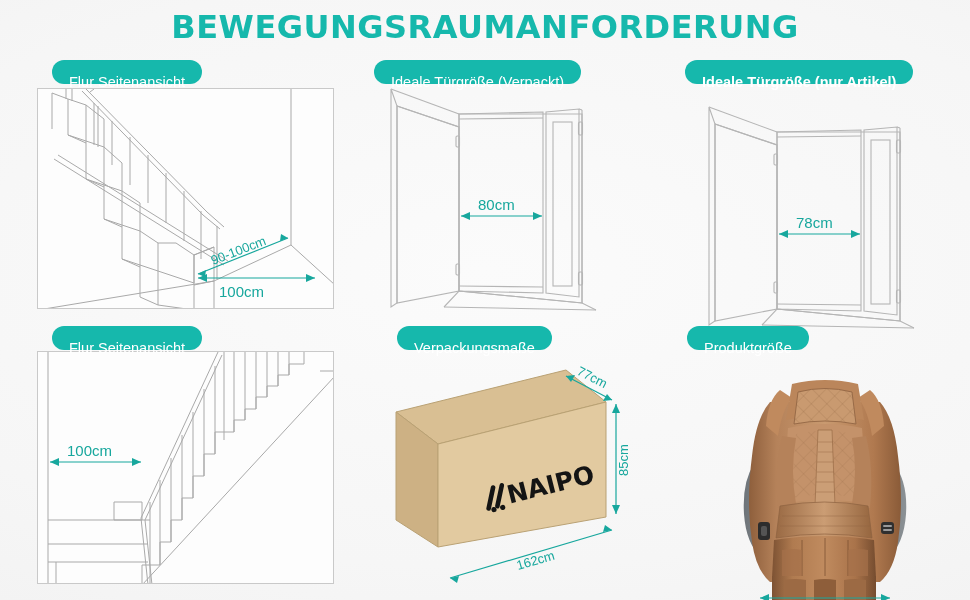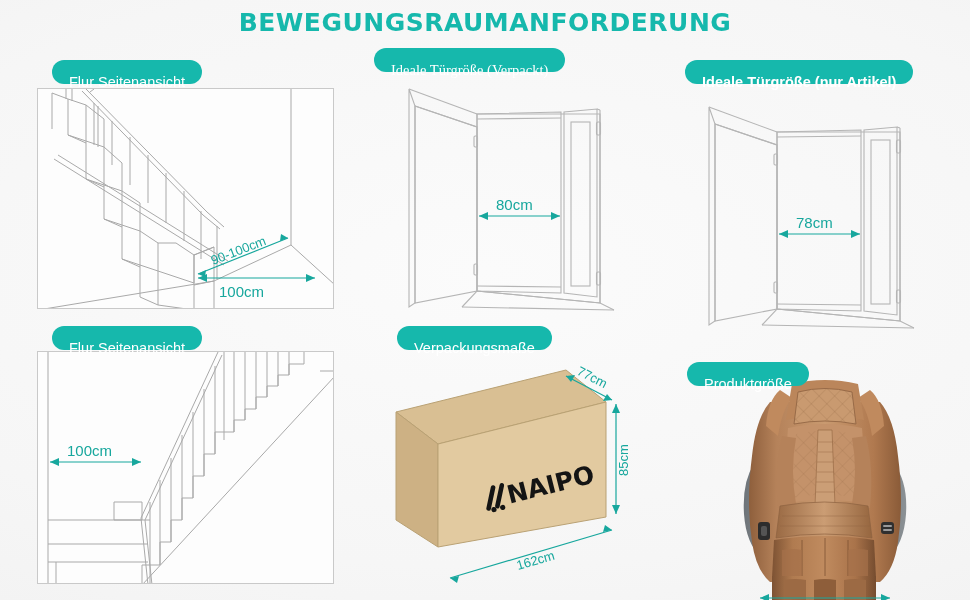--- a/index.html
+++ b/index.html
@@ -10,21 +10,21 @@
   }
   body {
     background:
       radial-gradient(ellipse 120% 90% at 50% 45%, #fbfbfb 0%, #f6f6f6 55%, #efefef 100%);
     position: relative;
   }
   .page-title {
     position: absolute;
     top: 8px; left: 0; width: 970px;
     text-align: center;
-    font-size: 25px;
+    font-size: 32px;
     font-weight: bold;
     letter-spacing: 0.5px;
     color: #16b8ac;
     font-family: "DejaVu Sans", sans-serif;
   }
   .badge {
     position: absolute;
     height: 24px;
     line-height: 24px;
     padding: 10px 17px;
@@ -120,22 +120,22 @@
 
     <g>
       <line x1="160" y1="189" x2="277" y2="189" stroke="#17a79d" stroke-width="1.2"></line>
       <polygon points="160,189 169,185 169,193" fill="#17a79d"></polygon>
       <polygon points="277,189 268,185 268,193" fill="#17a79d"></polygon>
       <text class="dim-text" x="181" y="208" font-size="15">100cm</text>
     </g>
   </svg>
 </div>
 
-<div class="badge" style="left:374px; top:48px;font-family:Liberation Serif, serif;">Ideale Türgröße (Verpackt)</div>
-<div class="figure" style="left:378px; top:86px; width:265px; height:225px;text-decoration:underline;">
+<div class="badge" style="left:374px; top:60px;">Ideale Türgröße (Verpackt)</div>
+<div class="figure" style="left:360px; top:86px; width:265px; height:225px;text-decoration:underline;">
   <svg width="265" height="225" viewBox="0 0 265 225">
     <g stroke="#b5b5b5" stroke-width="1.1" fill="none">
 
       <path d="M31 3 L31 221 L37 217 L37 20 Z"></path>
       <line x1="31" y1="3" x2="99" y2="28"></line>
       <line x1="37" y1="20" x2="99" y2="41"></line>
 
       <path d="M37 20 L99 41 L99 205 L37 217 Z"></path>
 
       <path d="M99 28 L222 28 L222 217 L99 205 Z"></path>
@@ -292,21 +292,21 @@
 
     <g>
       <line x1="62" y1="226" x2="224" y2="178" stroke="#17a79d" stroke-width="1.2"></line>
       <polygon points="62,226 71,224 69,231" fill="#17a79d"></polygon>
       <polygon points="224,178 215,180 217,173" fill="#17a79d"></polygon>
       <text class="dim-text" x="130" y="218" font-size="13" transform="rotate(-16 130 218)">162cm</text>
     </g>
   </svg>
 </div>
 
-<div class="badge" style="left:687px; top:326px;margin-top:36px;">Produktgröße</div>
+<div class="badge" style="left:687px; top:326px;">Produktgröße</div>
 <div class="figure" style="left:718px; top:372px; width:235px; height:238px;font-style:italic;">
   <svg width="235" height="238" viewBox="0 0 235 238">
     <defs>
       <linearGradient id="leatherMain" x1="0" y1="0" x2="1" y2="0">
         <stop offset="0%" stop-color="#8e5f3c"></stop>
         <stop offset="18%" stop-color="#b5825a"></stop>
         <stop offset="50%" stop-color="#c99a70"></stop>
         <stop offset="82%" stop-color="#b0794f"></stop>
         <stop offset="100%" stop-color="#8a5b38"></stop>
       </linearGradient>

